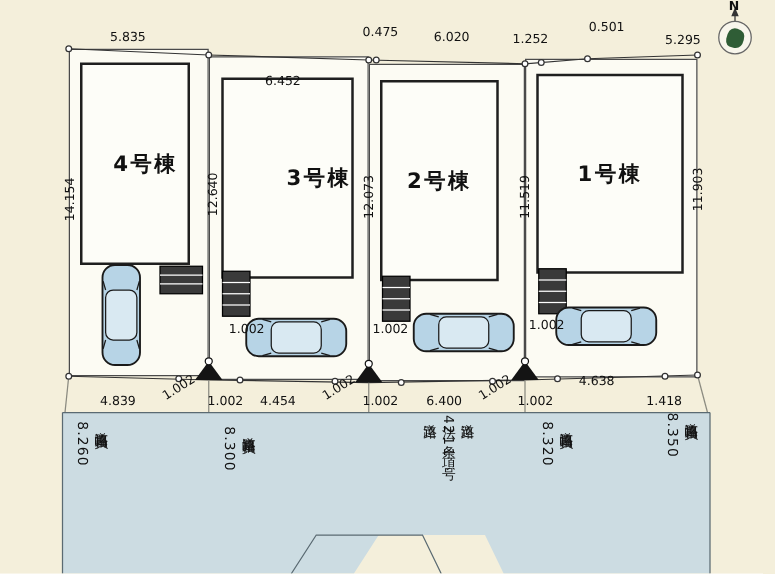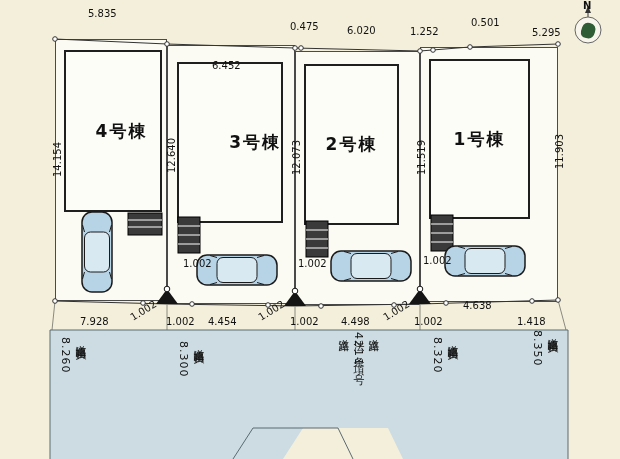--- a/index.html
+++ b/index.html
@@ -28,30 +28,30 @@
 
 <div id="plan">
 
   <div class="road"></div>
 
   <div class="parcel" style="left:55px;top:39px;width:112px;height:262px;"></div>
   <div class="parcel" style="left:167px;top:45px;width:128px;height:259px;"></div>
   <div class="parcel" style="left:295px;top:51px;width:125px;height:254px;"></div>
   <div class="parcel" style="left:420px;top:47px;width:138px;height:255px;"></div>
 
-  <div class="building" style="left:64px;top:50px;width:98px;height:162px;padding-left:17px;">
+  <div class="building" style="left:64px;top:50px;width:88px;height:162px;padding-left:17px;">
     <span class="lotlabel">4号棟</span>
   </div>
   <div class="building" style="left:177px;top:62px;width:106px;height:161px;justify-content:flex-end;">
     <span class="lotlabel">3号棟</span>
   </div>
   <div class="building" style="left:304px;top:64px;width:95px;height:161px;">
     <span class="lotlabel">2号棟</span>
   </div>
-  <div class="building" style="left:429px;top:59px;width:101px;height:160px;">
+  <div class="building" style="left:429px;top:59px;width:118px;height:160px;">
     <span class="lotlabel">1号棟</span>
   </div>
 
   <svg class="overlay" width="620" height="459" viewBox="0 0 620 459">
 
     <polyline points="55,39 167,44 295,48 420,51 470,47 558,44" fill="none" stroke="#333" stroke-width="1"></polyline>
     <g fill="#fff" stroke="#333" stroke-width="1">
       <circle cx="55" cy="39" r="2.3"></circle>
         <circle cx="167" cy="44" r="2.3"></circle>
       <circle cx="295" cy="48" r="2.3"></circle>
@@ -159,45 +159,45 @@
     <g>
       <path d="M588,6 L585,13 H591 Z" fill="#333"></path>
       <line x1="588" y1="11" x2="588" y2="17" stroke="#333"></line>
       <circle cx="588" cy="30" r="13" fill="#f8f6ec" stroke="#666"></circle>
       <path d="M581,31 q2,-10 9,-8 q7,2 5,9 q-2,8 -9,6 q-6,-1 -5,-7 z" fill="#2f5d36"></path>
     </g>
   </svg>
 
   <div class="north">N</div>
 
-  <div class="dim" style="left:88px;top:8px;">5.835</div>
+  <div class="dim" style="left:88px;top:25px;">5.835</div>
   <div class="dim" style="left:212px;top:24px;margin-top:36px;">6.452</div>
   <div class="dim" style="left:290px;top:21px;">0.475</div>
   <div class="dim" style="left:347px;top:25px;">6.020</div>
   <div class="dim" style="left:410px;top:26px;text-align:center;">1.252</div>
   <div class="dim" style="left:451px;top:17px;margin-left:20px;">0.501</div>
   <div class="dim" style="left:492px;top:27px;margin-left:40px;">5.295</div>
 
   <div class="vdim" style="left:35px;top:154px;">14.154</div>
   <div class="vdim" style="left:149px;top:150px;">12.640</div>
   <div class="vdim" style="left:274px;top:152px;">12.073</div>
   <div class="vdim" style="left:399px;top:152px;">11.519</div>
   <div class="vdim" style="left:537px;top:146px;">11.903</div>
 
   <div class="dim" style="left:183px;top:258px;">1.002</div>
   <div class="dim" style="left:298px;top:258px;">1.002</div>
   <div class="dim" style="left:423px;top:255px;">1.002</div>
 
-  <div class="dim" style="left:80px;top:316px;">7.928</div>
+  <div class="dim" style="left:80px;top:316px;">4.839</div>
   <div class="dim tilt" style="left:129px;top:305px;">1.002</div>
   <div class="dim" style="left:166px;top:316px;">1.002</div>
   <div class="dim" style="left:208px;top:316px;">4.454</div>
   <div class="dim tilt" style="left:257px;top:305px;">1.002</div>
   <div class="dim" style="left:290px;top:316px;">1.002</div>
-  <div class="dim" style="left:341px;top:316px;">4.498</div>
+  <div class="dim" style="left:341px;top:316px;">6.400</div>
   <div class="dim tilt" style="left:382px;top:305px;">1.002</div>
   <div class="dim" style="left:414px;top:316px;">1.002</div>
   <div class="dim" style="left:463px;top:300px;">4.638</div>
   <div class="dim" style="left:517px;top:316px;">1.418</div>
 
   <div class="vtext" style="left:58px;top:337px;">道路幅員
 8.260</div>
   <div class="vtext" style="left:176px;top:341px;">道路幅員
 8.300</div>
   <div class="vtext" style="left:336px;top:331px;">道路

